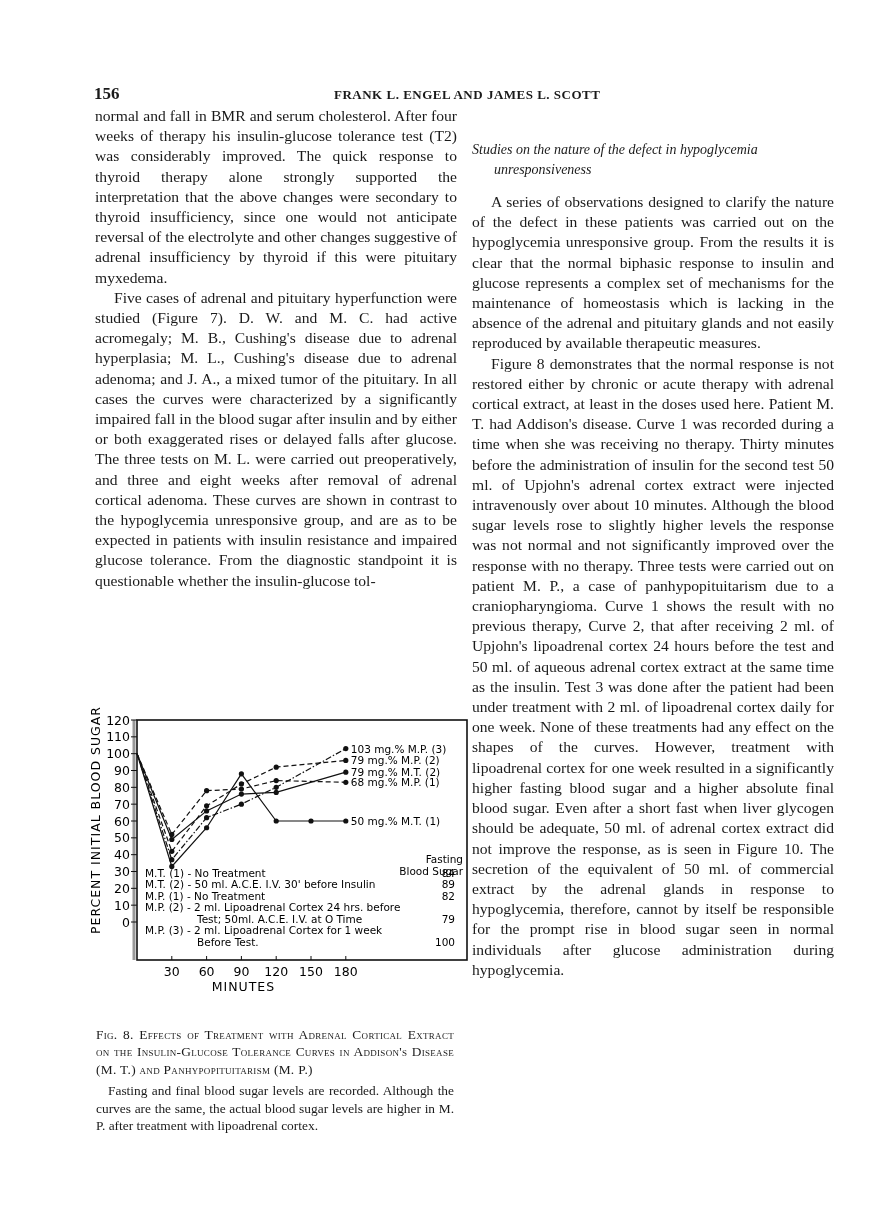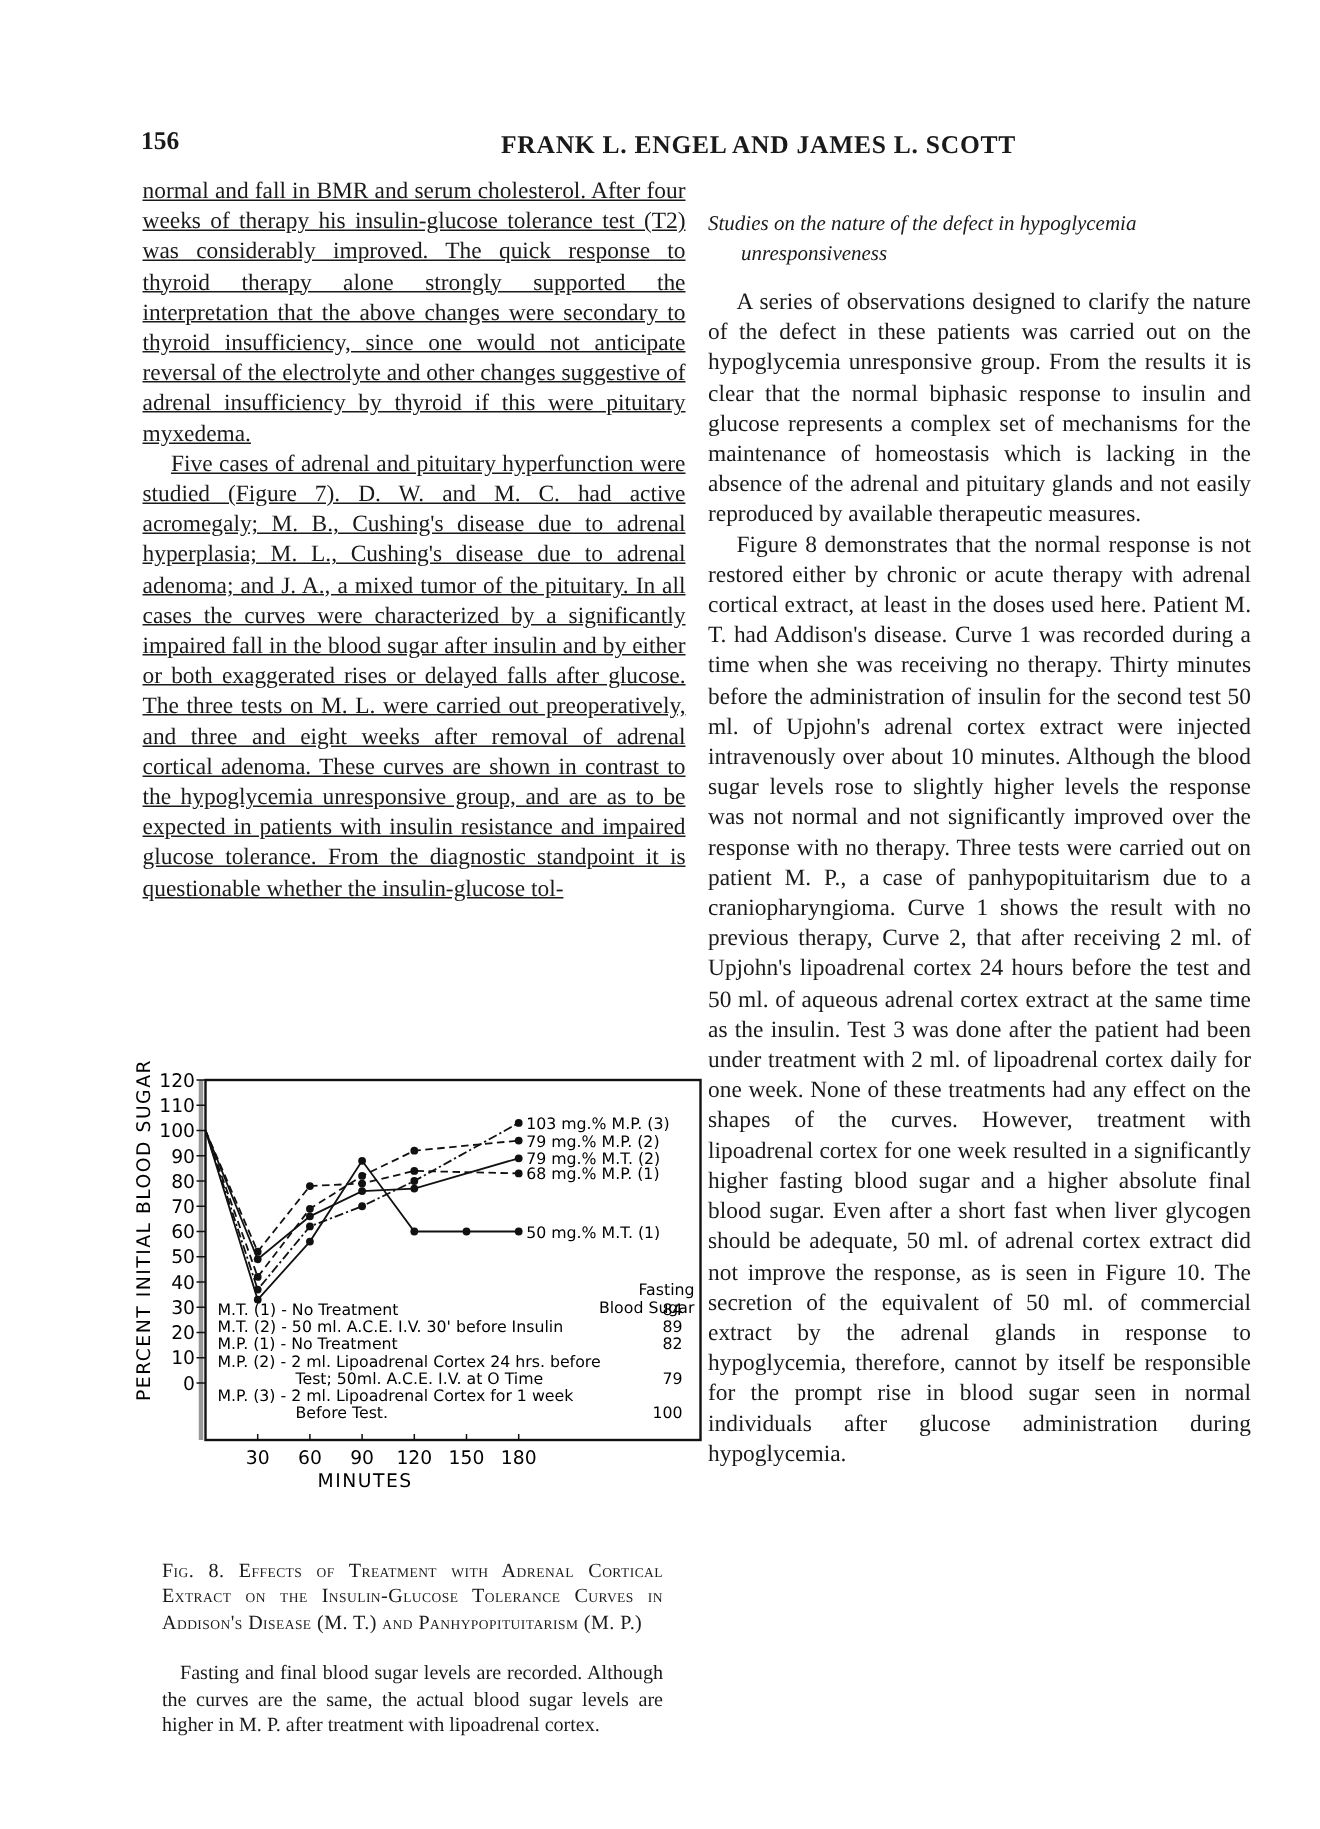--- a/index.html
+++ b/index.html
@@ -1,32 +1,32 @@
 <!DOCTYPE html>
 <html><head>
 <meta charset="utf-8">
 <style>
   html,body{margin:0;padding:0;background:#fff;}
   body{width:880px;height:1219px;position:relative;overflow:hidden;color:#1a1a1a;font-family:"Liberation Serif","DejaVu Serif",serif;}
   .runhead{position:absolute;top:84px;left:16px;width:875px;height:22px;}
   .pagenum{position:absolute;left:78px;top:0;font-weight:bold;font-size:17px;}
-  .authors{position:absolute;left:318px;top:3px;font-weight:bold;font-size:17px;letter-spacing:0.5px;text-align:right;}
+  .authors{position:absolute;left:318px;top:3px;font-weight:bold;font-size:13px;letter-spacing:0.5px;text-align:right;}
   .col{position:absolute;font-size:15.6px;line-height:20.2px;text-align:justify;}
   .col p{margin:0;}
   .col p.ind{text-indent:19px;}
-  #left{left:95px;top:118px;width:362px;text-decoration:underline;}
+  #left{left:95px;top:106px;width:362px;}
   #right{left:472px;top:118px;width:362px;}
   .heading{font-style:italic;font-size:14px;line-height:20px;margin:22px 0 12px 0 !important;padding-left:22px;text-indent:-22px;text-align:left;}
   #fig{position:absolute;left:80px;top:690px;width:390px;height:330px;}
   #fig svg{position:absolute;left:0;top:0;}
   .ylab{font-family:"DejaVu Sans","Liberation Sans",sans-serif;font-size:12.5px;}
   .leg{font-family:"DejaVu Sans","Liberation Sans",sans-serif;font-size:10.5px;}
   .caption{position:absolute;left:92px;top:1022px;width:366px;font-size:13.4px;line-height:17.4px;text-align:justify;}
   .caption .cap-title{font-variant:small-caps;letter-spacing:0.3px;}
-  .caption p{margin:16px;}
+  .caption p{margin:4px;}
   .caption p.ind{text-indent:12px;margin-top:2px;}
 </style>
 </head>
 <body>
 
 <div class="runhead">
   <span class="pagenum">156</span>
   <span class="authors">FRANK L. ENGEL AND JAMES L. SCOTT</span>
 </div>
 

